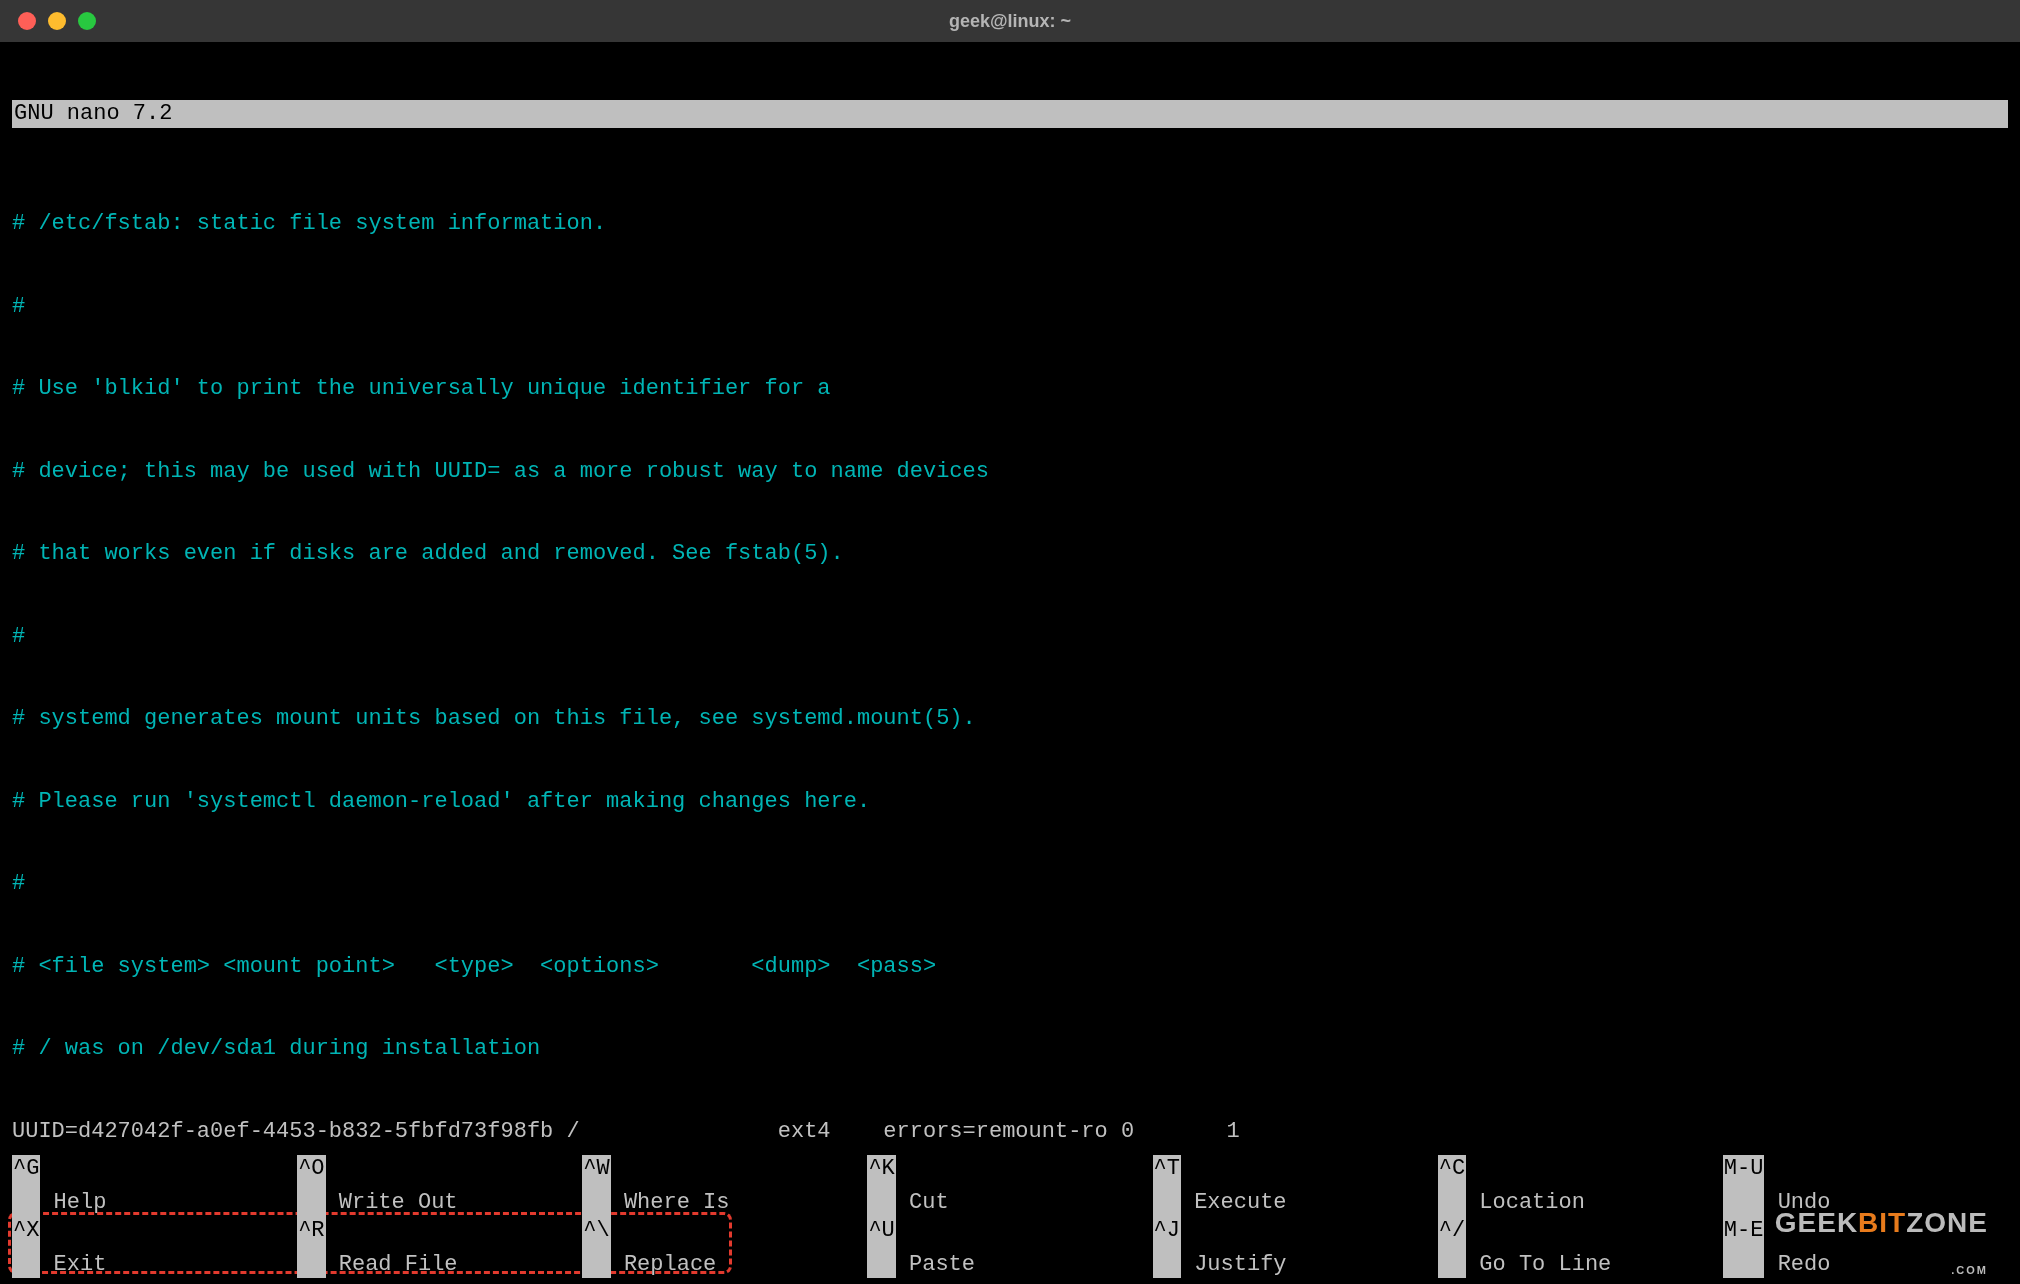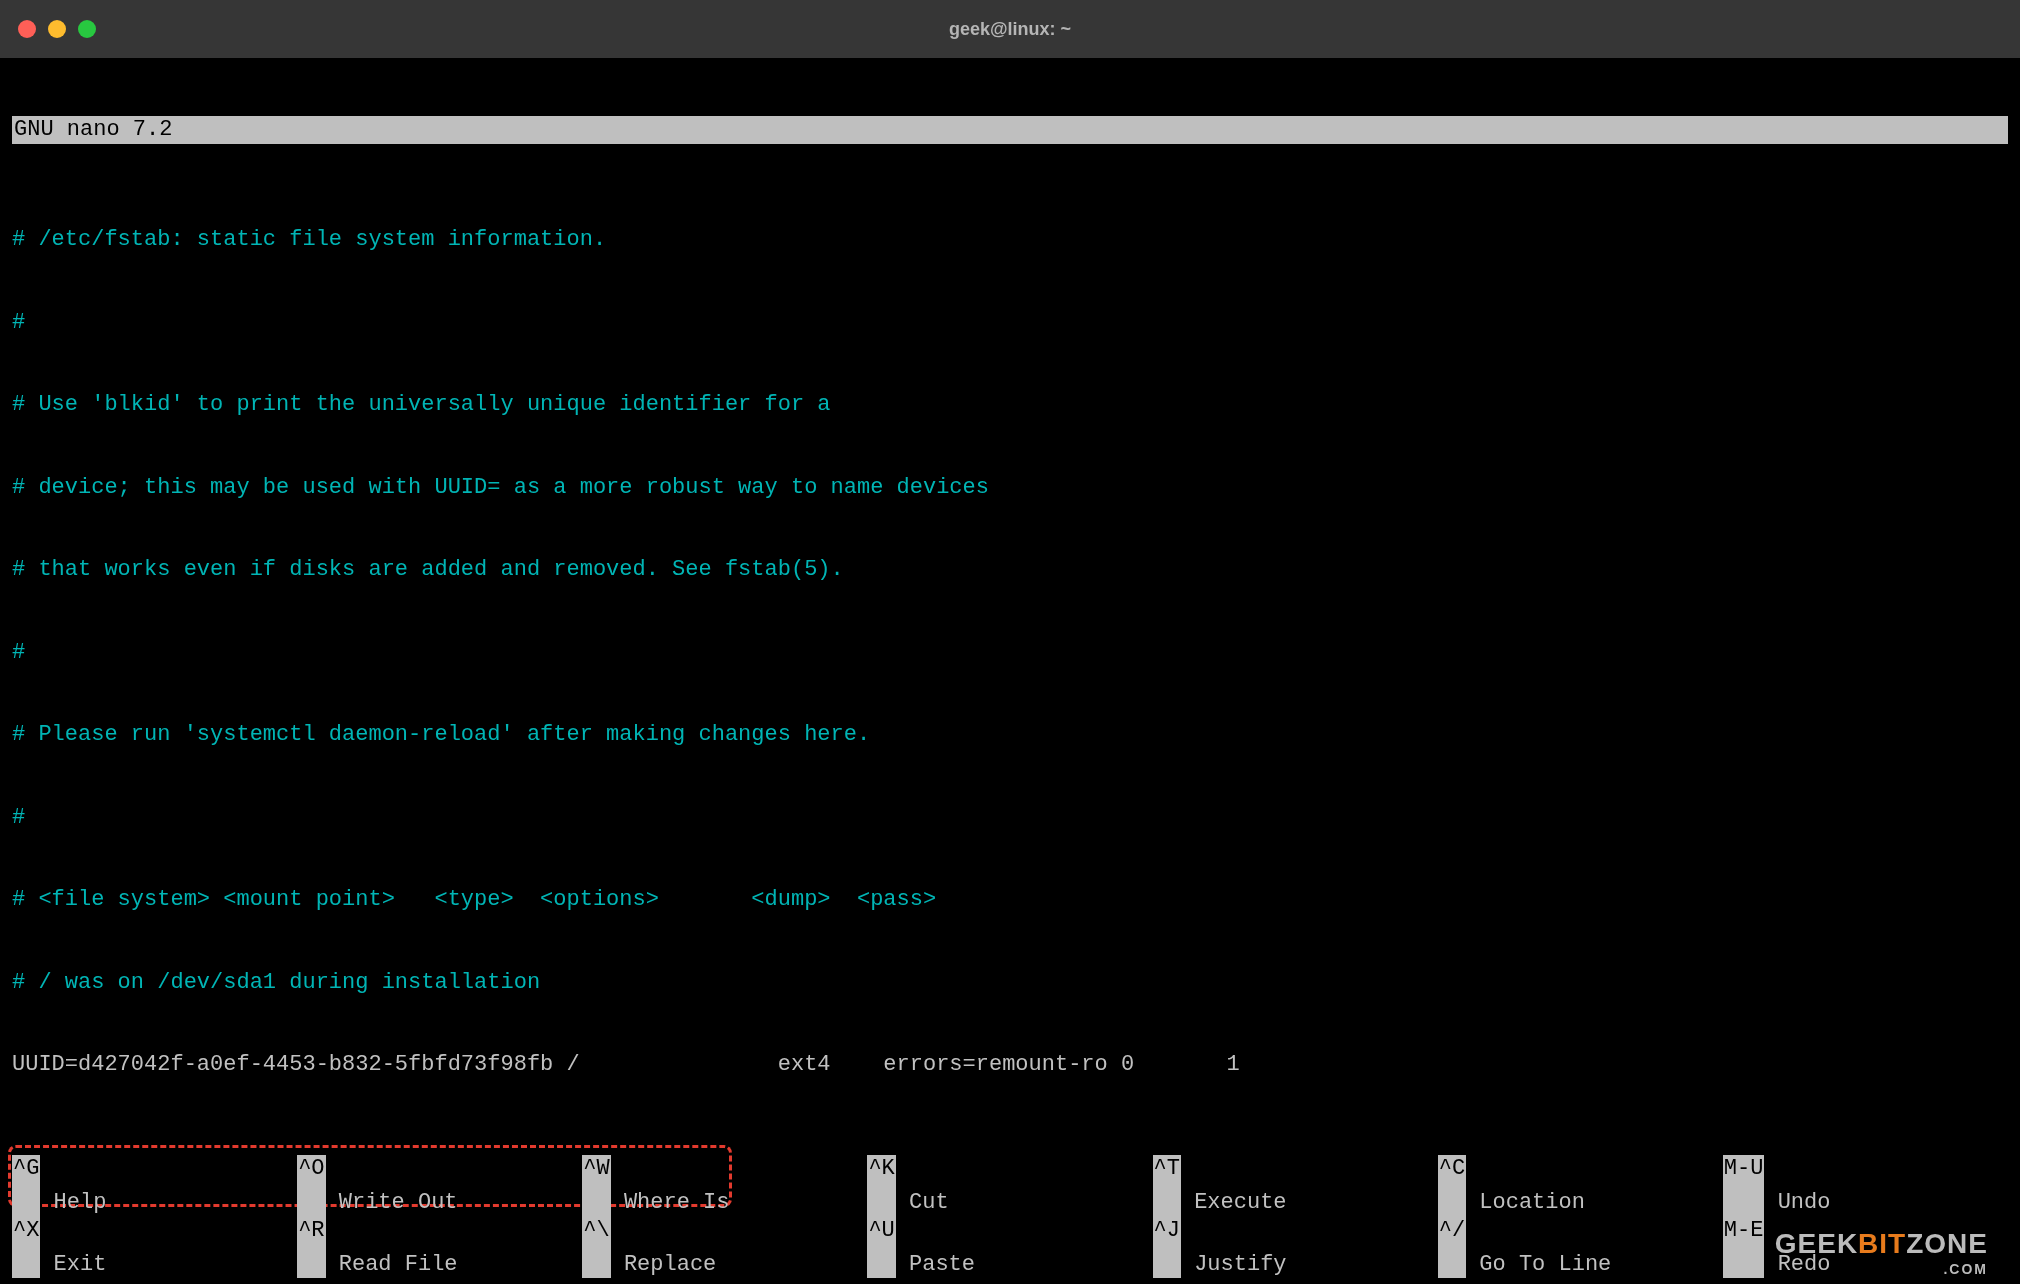--- a/index.html
+++ b/index.html
@@ -8,21 +8,21 @@
     font-family: Menlo, Monaco, "Courier New", monospace;
     font-size: 22px;
     line-height: 1.25;
     color: #c1c1c1;
     width: 2020px;
     height: 1284px;
     overflow: hidden;
     position: relative;
   }
   .titlebar {
-    height: 58px;
+    height: 42px;
     background: #363636;
     display: flex;
     align-items: center;
     position: relative;
   }
   .traffic-lights {
     display: flex;
     gap: 12px;
     margin-left: 18px;
   }
@@ -89,21 +89,21 @@
     right: 32px;
     bottom: 6px;
     font-family: Arial, sans-serif;
     font-size: 28px;
     font-weight: 800;
     letter-spacing: 1px;
     color: #bbb;
   }
   .watermark .orange { color: #e87b1c; }
   .watermark .zone { color: #bbb; font-weight: 700; }
-  .watermark .com { display:block; font-size:14px; text-align:right; letter-spacing:2px; color:#bbb; }
+  .watermark .com { display:block; font-size:11px; text-align:right; letter-spacing:2px; color:#bbb;margin-top:24px; }
   .line { height: 1.25em; }
 </style>
 </head>
 <body>
 
 <div class="titlebar">
   <div class="traffic-lights">
     <div class="tl red"></div>
     <div class="tl yellow"></div>
     <div class="tl green"></div>
@@ -116,20 +116,21 @@
     <span class="status-left">GNU nano 7.2</span>
     <span style="flex:0 0 auto; width:12ch;"></span>
   </div>
 
   <div class="line cyan"># /etc/fstab: static file system information.</div>
   <div class="line cyan">#</div>
   <div class="line cyan"># Use 'blkid' to print the universally unique identifier for a</div>
   <div class="line cyan"># device; this may be used with UUID= as a more robust way to name devices</div>
   <div class="line cyan"># that works even if disks are added and removed. See fstab(5).</div>
   <div class="line cyan">#</div>
+  <div class="line cyan"># systemd generates mount units based on this file, see systemd.mount(5).</div>
   <div class="line cyan"># Please run 'systemctl daemon-reload' after making changes here.</div>
   <div class="line cyan">#</div>
   <div class="line cyan"># &lt;file system&gt; &lt;mount point&gt;   &lt;type&gt;  &lt;options&gt;       &lt;dump&gt;  &lt;pass&gt;</div>
   <div class="line cyan"># / was on /dev/sda1 during installation</div>
   <div class="line">UUID=d427042f-a0ef-4453-b832-5fbfd73f98fb /               ext4    errors=remount-ro 0       1</div>
 
   <div class="highlight-box">
     <div class="dashed-red" style="left:-4px; top:-16px; width:724px; height:62px;"></div>
     
     

